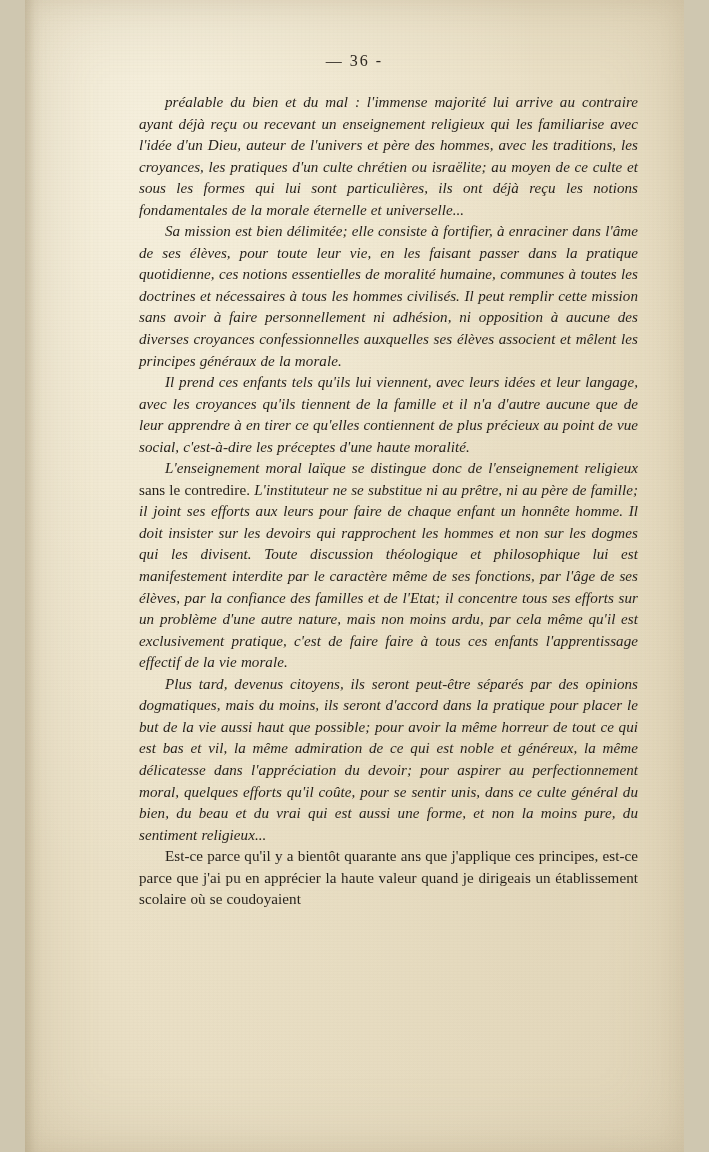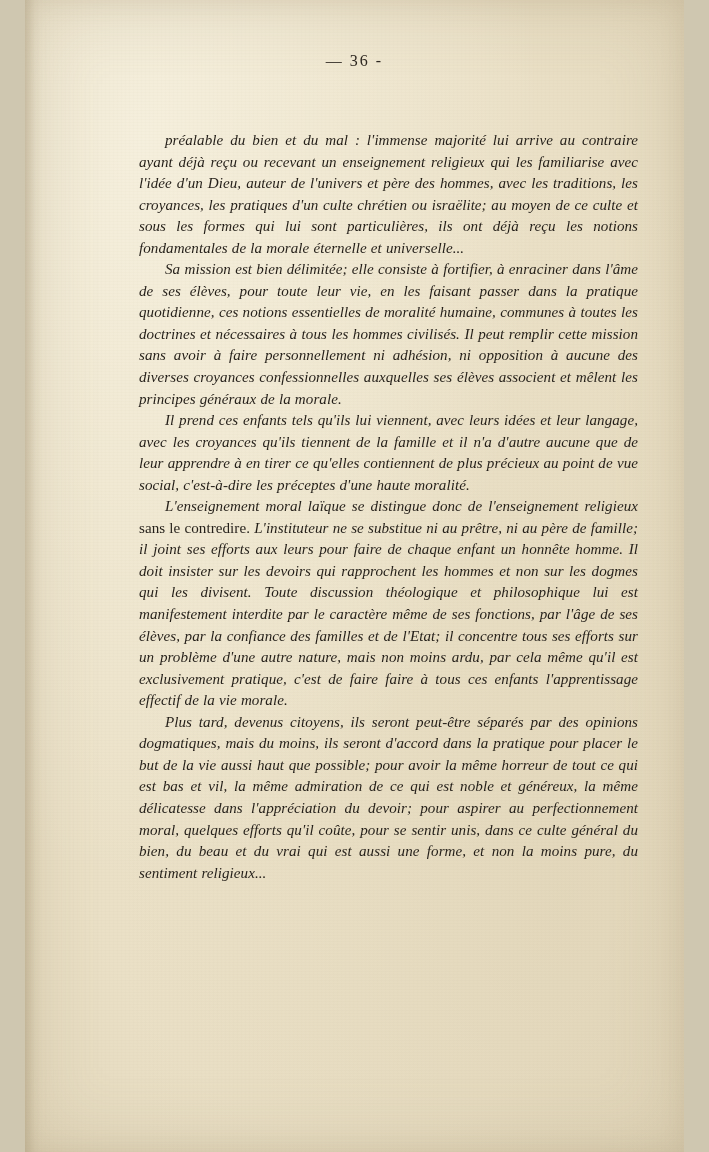--- a/index.html
+++ b/index.html
@@ -56,21 +56,20 @@
     font-size: 16px;
     letter-spacing: 2px;
     color: #2d2720;
   }
 
   #textblock {
     position: absolute;
     left: 114px;
     top: 92px;
     width: 499px;
-    margin-top: 38px;
   }
 
   p.para {
     margin: 0;
     font-size: 15.1px;
     line-height: 21.55px;
     text-align: justify;
     text-indent: 26px;
     letter-spacing: 0.05px;
     word-spacing: 0.3px;
@@ -94,15 +93,16 @@
   <div id="vignette"></div>
 
   <div id="folio">—  36   -</div>
 
   <div id="textblock">
       <p class="para italic"><span class="ital">préalable du bien et du mal : l'immense majorité lui arrive au contraire ayant déjà reçu ou recevant un enseignement religieux qui les familiarise avec l'idée d'un Dieu, auteur de l'univers et père des hommes, avec les traditions, les croyances, les pratiques d'un culte chrétien ou israëlite; au moyen de ce culte et sous les formes qui lui sont particulières, ils ont déjà reçu les notions fondamentales de la morale éternelle et universelle...</span></p>
       <p class="para italic"><span class="ital">Sa mission est bien délimitée; elle consiste à fortifier, à enraciner dans l'âme de ses élèves, pour toute leur vie, en les faisant passer dans la pratique quotidienne, ces notions essentielles de moralité humaine, communes à toutes les doctrines et nécessaires à tous les hommes civilisés. Il peut remplir cette mission sans avoir à faire personnellement ni adhésion, ni opposition à aucune des diverses croyances confessionnelles auxquelles ses élèves associent et mêlent les principes généraux de la morale.</span></p>
       <p class="para italic"><span class="ital">Il prend ces enfants tels qu'ils lui viennent, avec leurs idées et leur langage, avec les croyances qu'ils tiennent de la famille et il n'a d'autre aucune que de leur apprendre à en tirer ce qu'elles contiennent de plus précieux au point de vue social, c'est-à-dire les préceptes d'une haute moralité.</span></p>
       <p class="para italic"><span class="ital">L'enseignement moral laïque se distingue donc de l'enseignement religieux </span><span class="rom">sans le contredire. </span><span class="ital">L'instituteur ne se substitue ni au prêtre, ni au père de famille; il joint ses efforts aux leurs pour faire de chaque enfant un honnête homme. Il doit insister sur les devoirs qui rapprochent les hommes et non sur les dogmes qui les divisent. Toute discussion théologique et philosophique lui est manifestement interdite par le caractère même de ses fonctions, par l'âge de ses élèves, par la confiance des familles et de l'Etat; il concentre tous ses efforts sur un problème d'une autre nature, mais non moins ardu, par cela même qu'il est exclusivement pratique, c'est de faire faire à tous ces enfants l'apprentissage effectif de la vie morale.</span></p>
       <p class="para italic"><span class="ital">Plus tard, devenus citoyens, ils seront peut-être séparés par des opinions dogmatiques, mais du moins, ils  seront d'accord dans la pratique pour placer le but de la vie aussi haut que possible; pour avoir la même horreur de tout ce qui est bas et vil, la même admiration de ce qui est noble et généreux, la même délicatesse dans l'appréciation du devoir; pour aspirer au perfectionnement moral, quelques efforts qu'il coûte, pour se sentir unis, dans ce culte général du bien, du beau et du vrai qui est aussi une forme, et non la moins pure, du sentiment religieux...</span></p>
+      <p class="para roman"><span class="rom">Est-ce parce qu'il y a bientôt quarante ans que j'applique ces principes, est-ce parce que j'ai pu en apprécier la haute valeur quand je dirigeais un établissement scolaire où se coudoyaient</span></p>
     </div>
 
 </div>
 
 </body></html>

